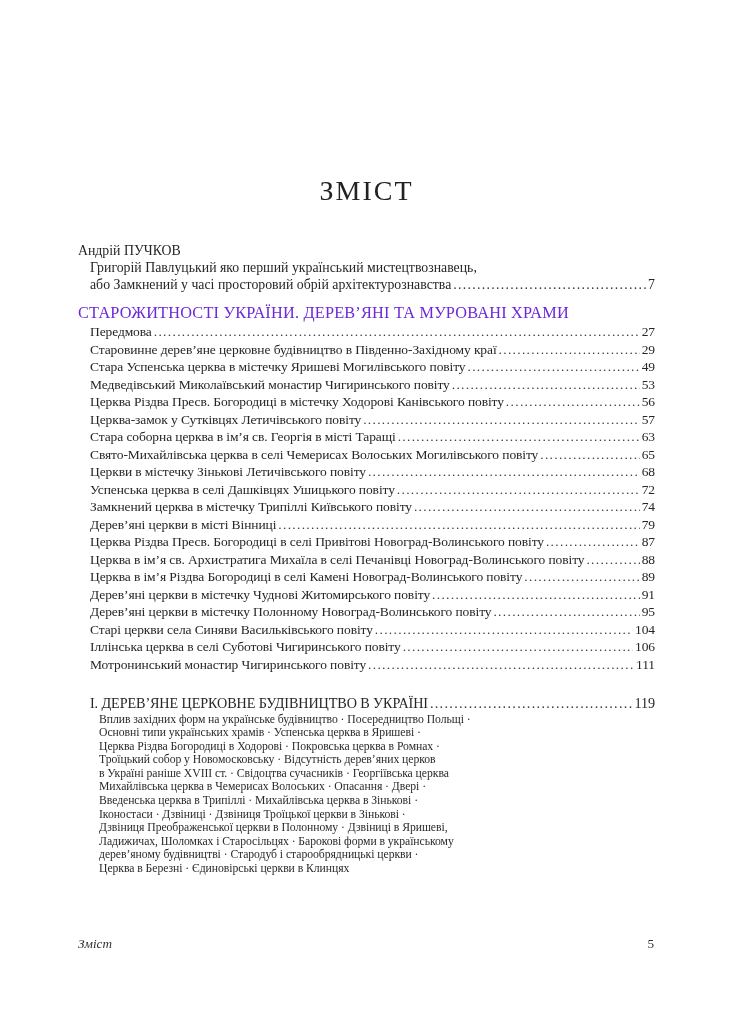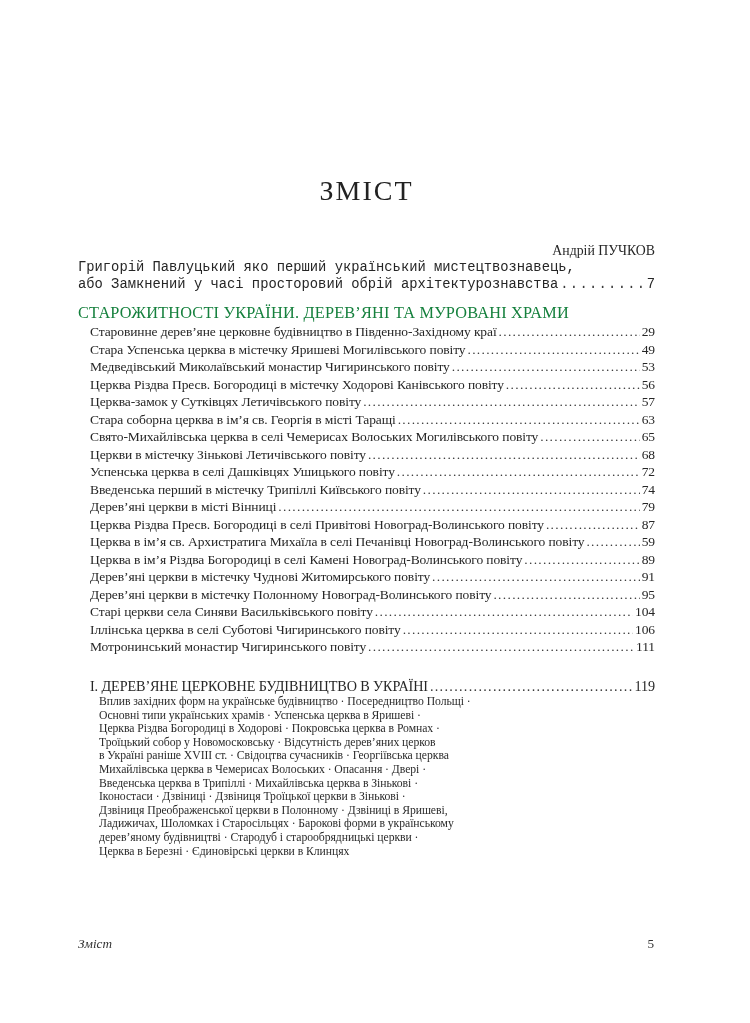--- a/index.html
+++ b/index.html
@@ -18,31 +18,31 @@
     margin: 0;
     text-align: center;
     font-size: 28px;
     line-height: 30px;
     font-weight: normal;
     letter-spacing: 2px;
     color: #222;
   }
 
   .front { margin-top: 36px; font-size: 13.8px; line-height: 17px; }
-  .front .author { margin-left: 0; text-align: right; }
-  .front .indent { margin-left: 0; font-family: Liberation Mono, monospace; }
+  .front .author { margin-left: 0; }
+  .front .indent { margin-left: 12px; }
   .front .entry-row { display: flex; align-items: center; }
 
   .section-heading {
     font-size: 16.3px;
     line-height: 20px;
     font-weight: normal;
     letter-spacing: 0.2px;
     margin: 10px 0 0 0;
-    color: #15803d;
+    color: #6d28d9;
   }
   section.section + section.section { margin-top: 22px; }
 
   .toc-entry {
     display: flex;
     align-items: baseline;
     margin-left: 12px;
     font-size: 13.5px;
     line-height: 17.5px;
     letter-spacing: -0.1px;
@@ -97,20 +97,25 @@
         <span class="t">або Замкнений у часі просторовий обрій архітектурознавства</span>
         <span class="dots"></span>
         <span class="pg">7</span>
       </div>
     </div>
 
     <div id="sections">
         <section class="section">
           <div class="section-heading">СТАРОЖИТНОСТІ УКРАЇНИ. ДЕРЕВ’ЯНІ ТА МУРОВАНІ ХРАМИ</div>
           <div class="toc-entry">
+            <span class="t">Передмова</span>
+            <span class="dots"></span>
+            <span class="pg">27</span>
+          </div>
+          <div class="toc-entry">
             <span class="t">Старовинне дерев’яне церковне будівництво в Південно-Західному краї</span>
             <span class="dots"></span>
             <span class="pg">29</span>
           </div>
           <div class="toc-entry">
             <span class="t">Стара Успенська церква в містечку Яришеві Могилівського повіту</span>
             <span class="dots"></span>
             <span class="pg">49</span>
           </div>
           <div class="toc-entry">
@@ -142,38 +147,38 @@
             <span class="t">Церкви в містечку Зінькові Летичівського повіту</span>
             <span class="dots"></span>
             <span class="pg">68</span>
           </div>
           <div class="toc-entry">
             <span class="t">Успенська церква в селі Дашківцях Ушицького повіту</span>
             <span class="dots"></span>
             <span class="pg">72</span>
           </div>
           <div class="toc-entry">
-            <span class="t">Введенська перший в містечку Трипіллі Київського повіту</span>
+            <span class="t">Замкнений церква в містечку Трипіллі Київського повіту</span>
             <span class="dots"></span>
             <span class="pg">74</span>
           </div>
           <div class="toc-entry">
             <span class="t">Дерев’яні церкви в місті Вінниці</span>
             <span class="dots"></span>
             <span class="pg">79</span>
           </div>
           <div class="toc-entry">
             <span class="t">Церква Різдва Пресв. Богородиці в селі Привітові Новоград-Волинського повіту</span>
             <span class="dots"></span>
             <span class="pg">87</span>
           </div>
           <div class="toc-entry">
             <span class="t">Церква в ім’я св. Архистратига Михаїла в селі Печанівці Новоград-Волинського повіту</span>
             <span class="dots"></span>
-            <span class="pg">59</span>
+            <span class="pg">88</span>
           </div>
           <div class="toc-entry">
             <span class="t">Церква в ім’я Різдва Богородиці в селі Камені Новоград-Волинського повіту</span>
             <span class="dots"></span>
             <span class="pg">89</span>
           </div>
           <div class="toc-entry">
             <span class="t">Дерев’яні церкви в містечку Чуднові Житомирського повіту</span>
             <span class="dots"></span>
             <span class="pg">91</span>

